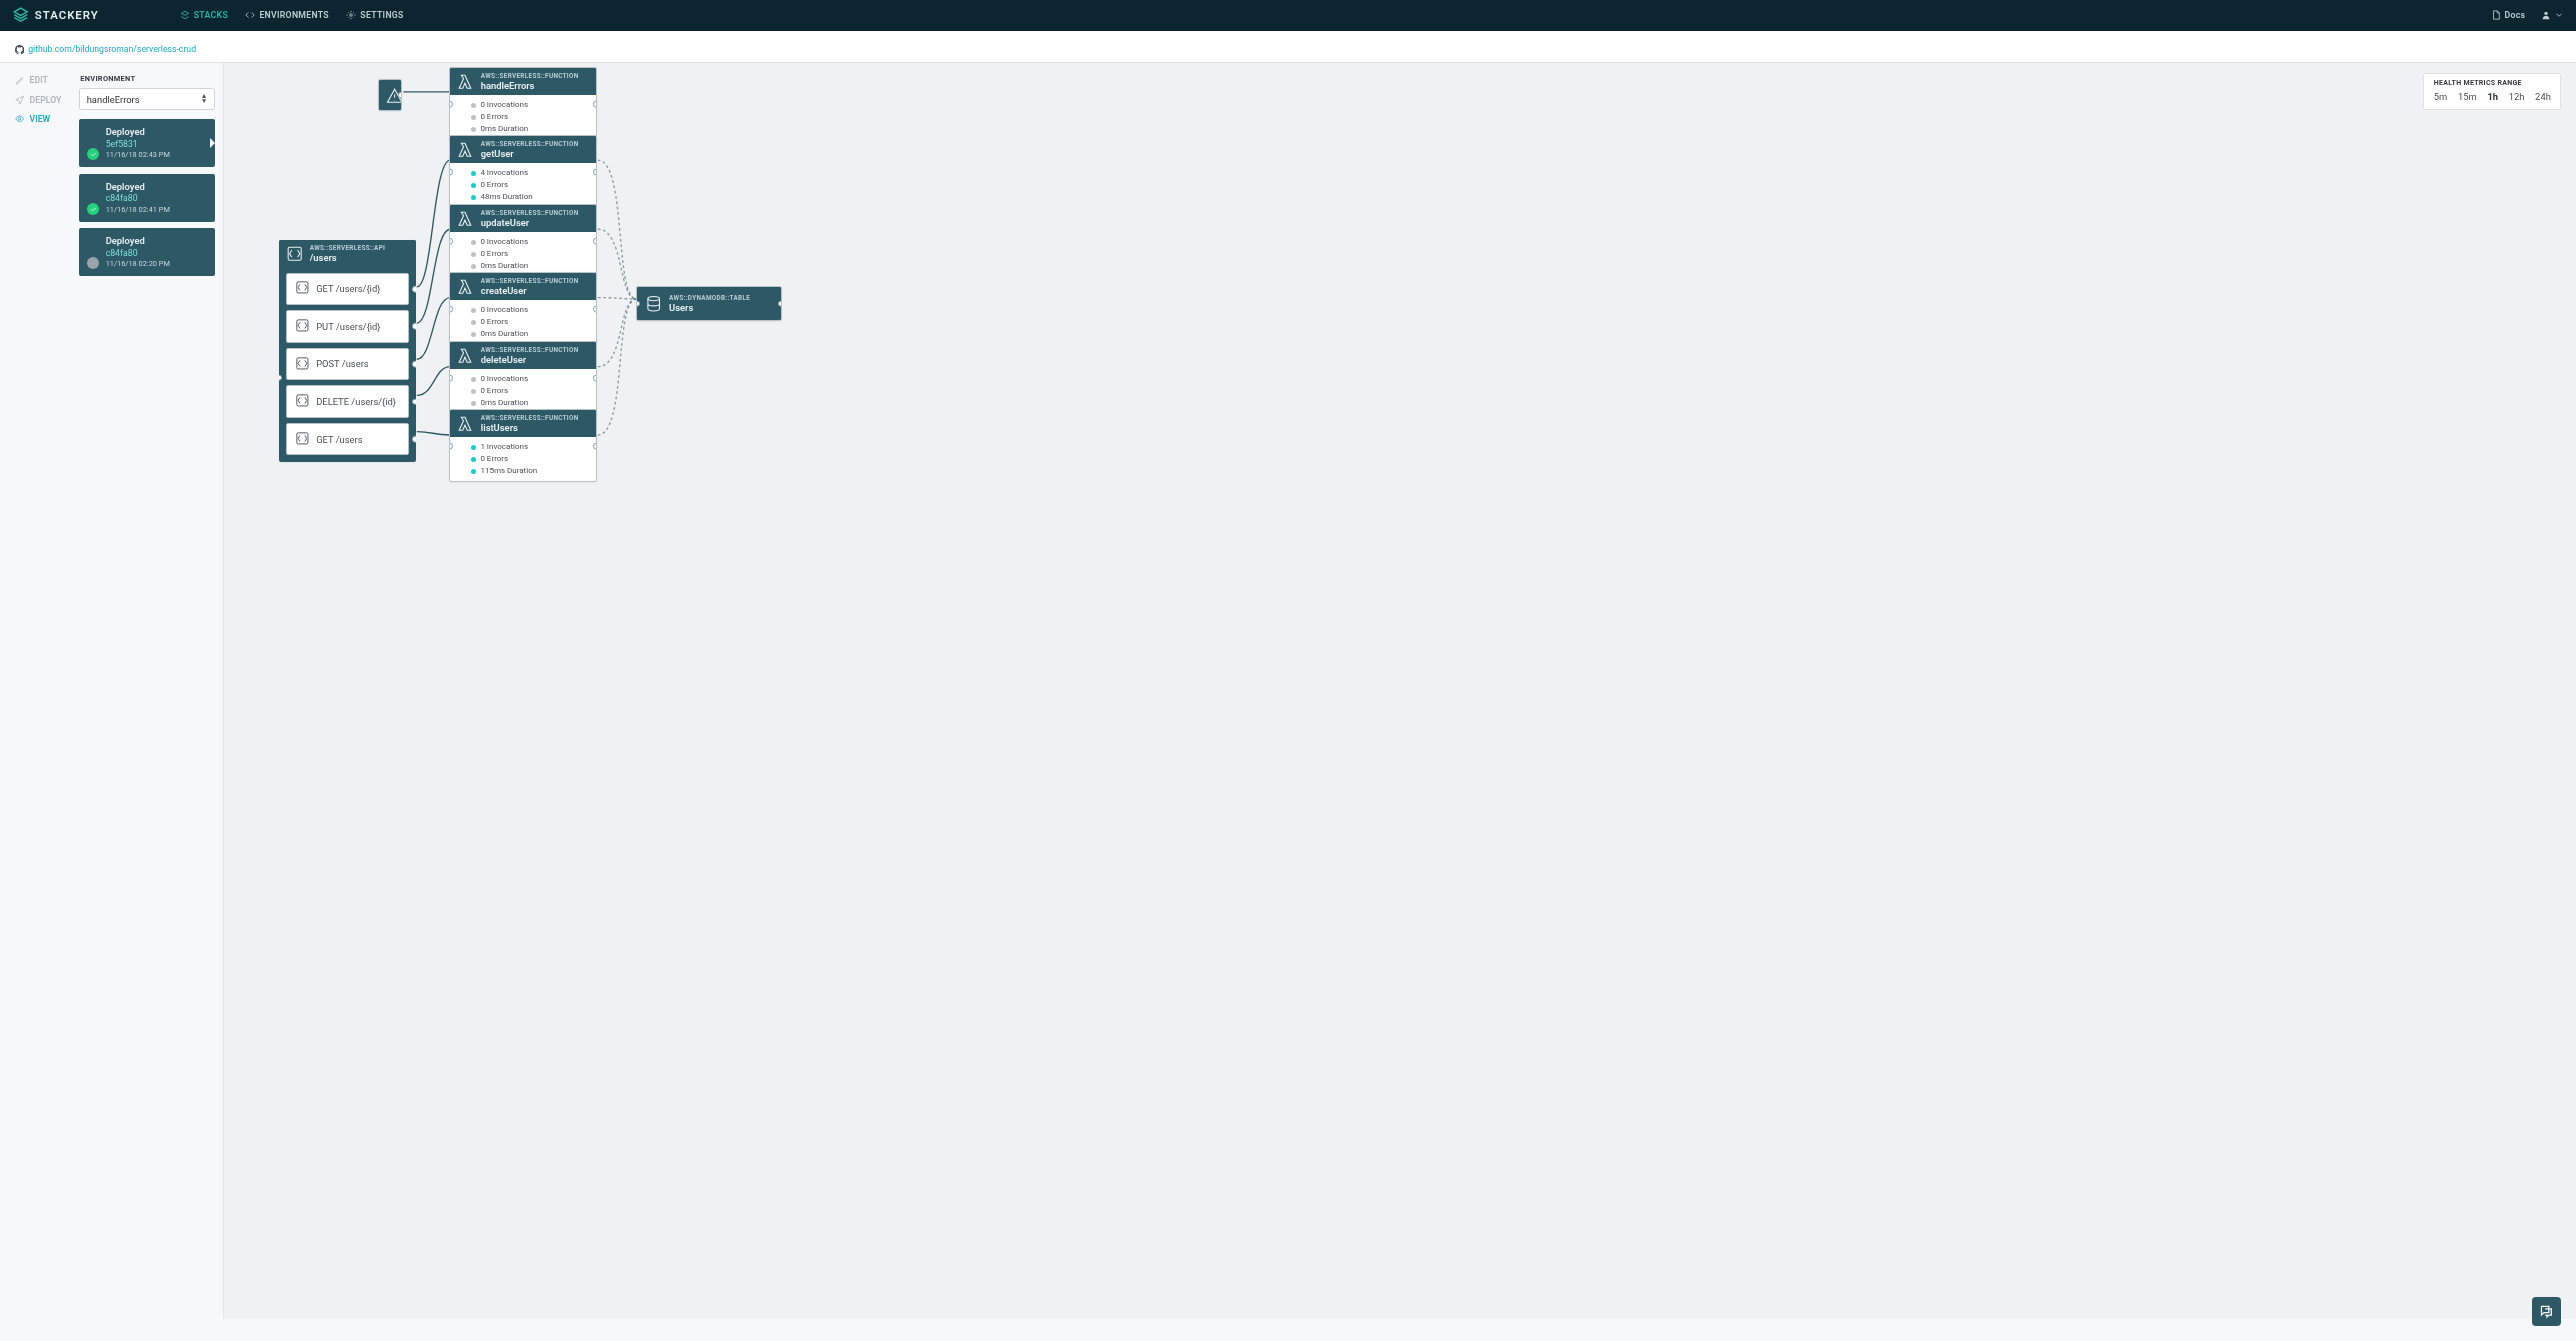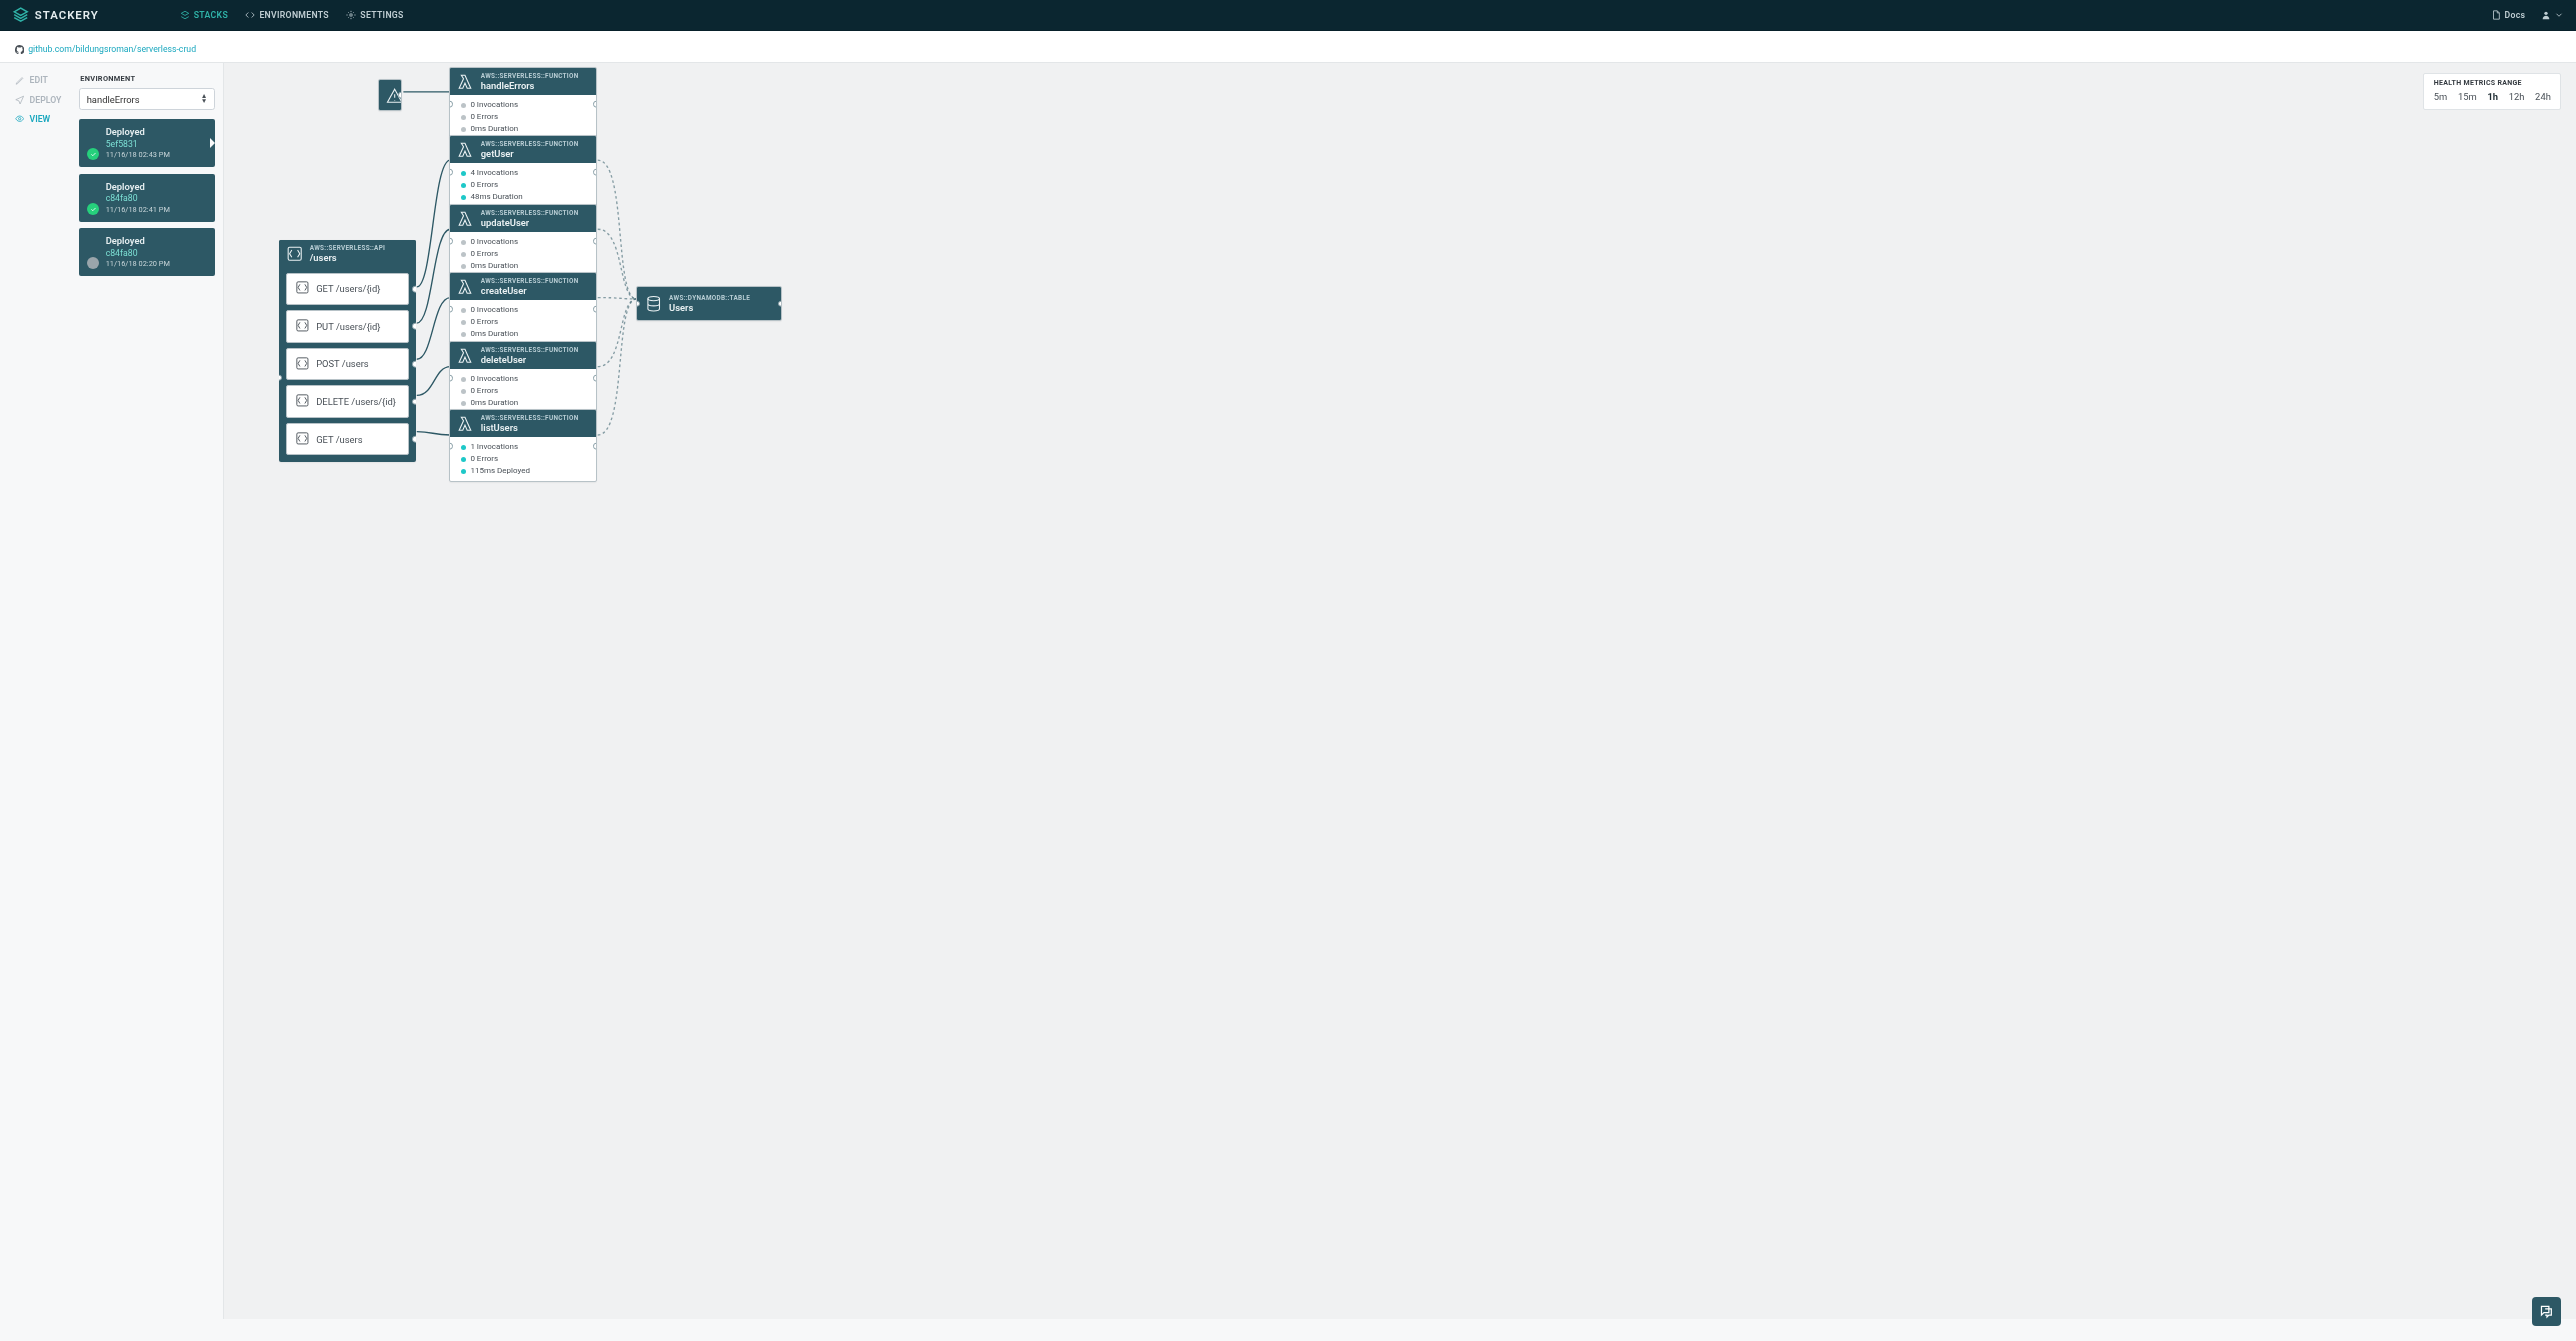--- a/index.html
+++ b/index.html
@@ -127,21 +127,21 @@
   }
   .node-header {
     background:var(--teal); color:#eaf1f3;
     display:flex; align-items:center; gap:6.7px;
     padding:4px 6.7px;
   }
   .node-header .res { font-size:6.4px; font-weight:700; letter-spacing:0.3px; color:#b8cdd4;}
   .node-header .name { font-size:9.4px; font-weight:600;}
   .node-icon { width:17.4px; height:17.4px; flex-shrink:0; }
   .node-icon svg { width:17.4px; height:17.4px; stroke:#eaf1f3; fill:none; stroke-width:1.5;}
-  .node-metrics { padding:4px 11px; font-size:8px; color:#495057;}
+  .node-metrics { padding:4px 21px; font-size:8px; color:#495057;}
   .metric-row { display:flex; align-items:center; gap:4px; line-height:1.5;}
   .dot { width:5.4px; height:5.4px; border-radius:50%; background:var(--gray-dot); flex-shrink:0;}
   .dot.active { background:var(--cyan);}
   .port { width:6.7px; height:6.7px; border-radius:50%; background:#fff; border:1.3px solid #8aa0a8;
           position:absolute; top:50%; transform:translateY(-50%);}
   .port.l { left:-4px;} .port.r { right:-4px;}
 
   .errors-node .node-header { padding:6.7px 8px;}
   .errors-node .res { font-size:6.7px;}
   .errors-node .name { font-size:10px;}
@@ -509,21 +509,21 @@
         <div class="metric-row">
                 <span class="dot active"></span>
                 <span>1 Invocations</span>
               </div>
               <div class="metric-row">
                 <span class="dot active"></span>
                 <span>0 Errors</span>
               </div>
               <div class="metric-row">
                 <span class="dot active"></span>
-                <span>115ms Deployed</span>
+                <span>115ms Duration</span>
               </div>
       </div>
       <span class="port l"></span>
             <span class="port r"></span>
     </div>
         </div>
       </div>
 
     <div class="node api-node" style="left:31px; top:177px; width:161px;">
       <div class="node-card">

